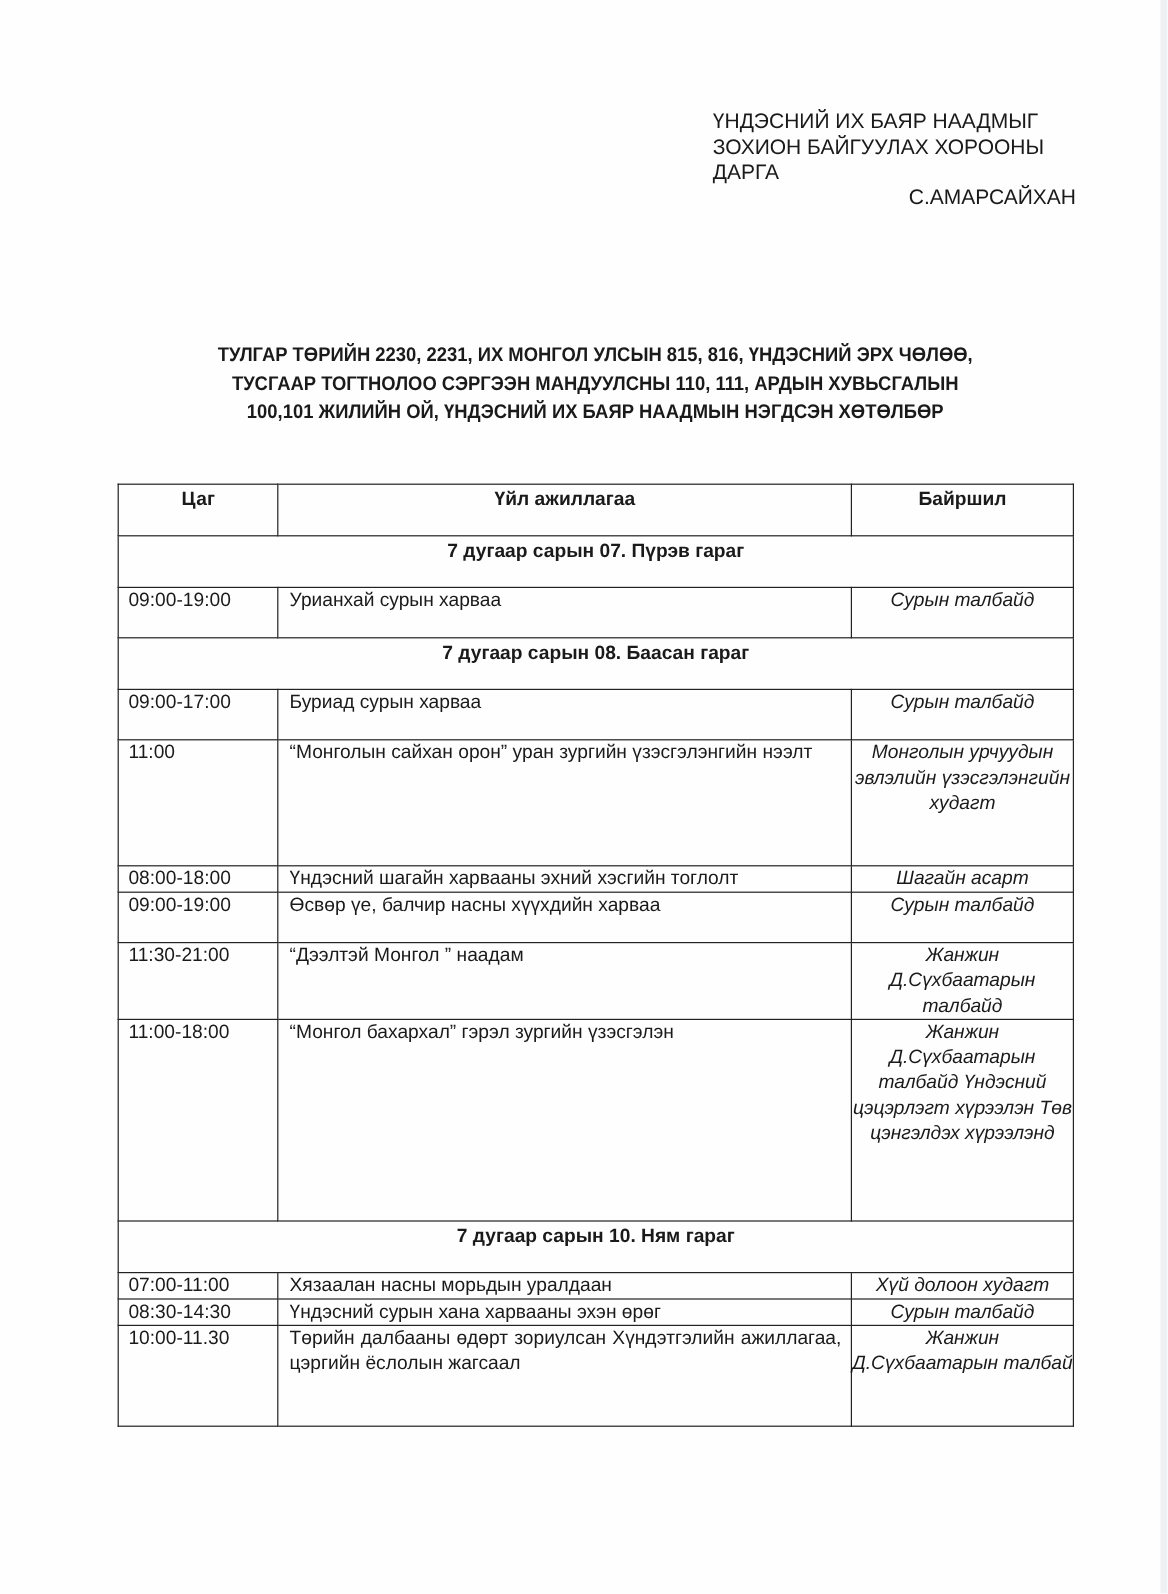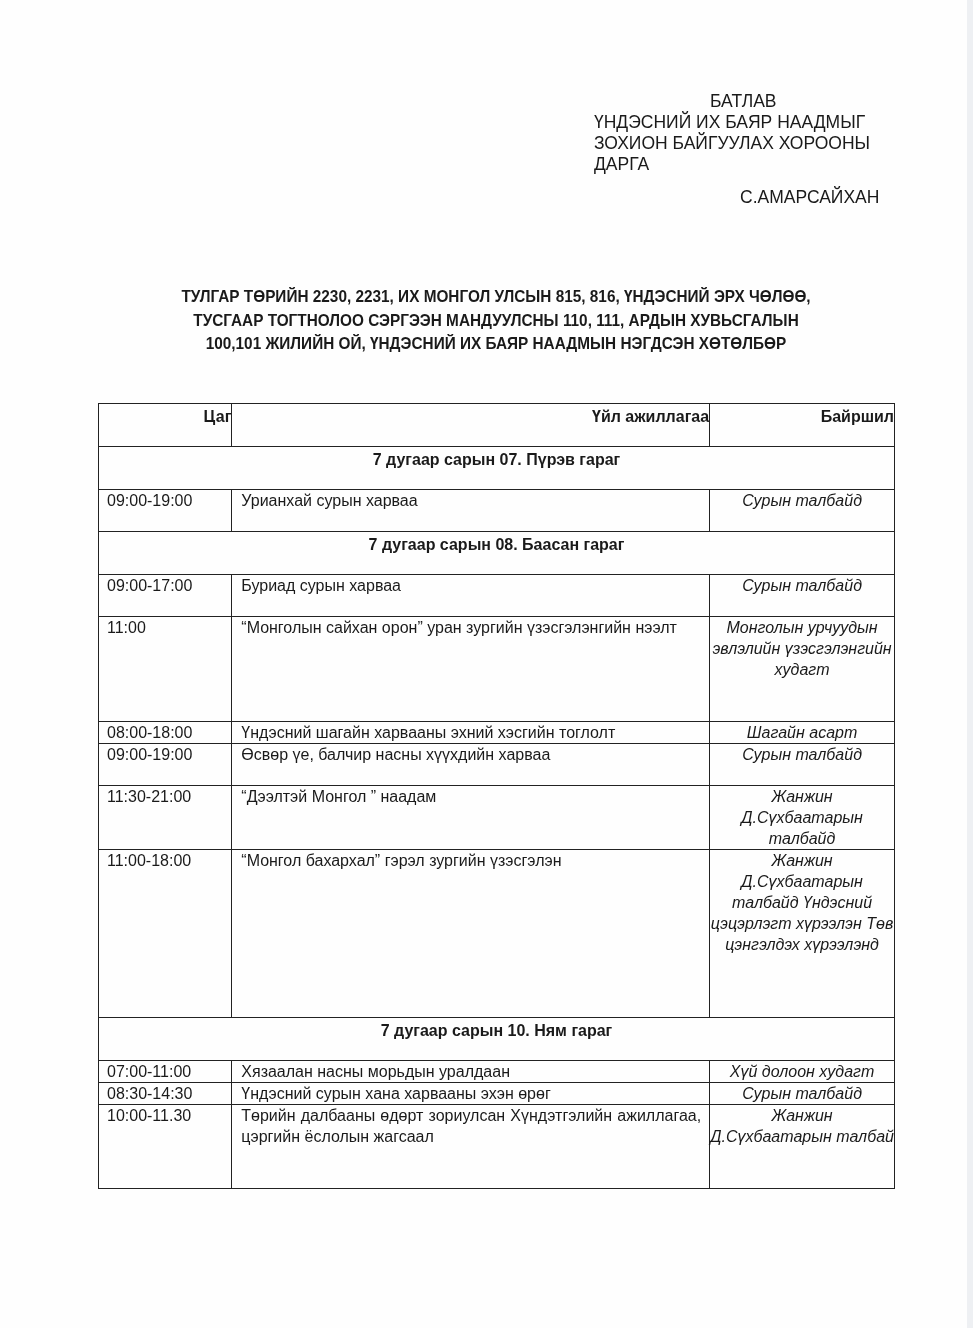--- a/index.html
+++ b/index.html
@@ -3,44 +3,43 @@
 <meta charset="utf-8">
 <style>
   html, body { margin: 0; padding: 0; }
   body {
     width: 973px; height: 1328px; background: #fefefe; position: relative; overflow: hidden;
     font-family: "Liberation Sans", sans-serif; color: #1a1a1a;
   }
   .right-strip { position: absolute; top: 0; right: 0; width: 6px; height: 1328px; background: #eef0f3; }
   .approval { position: absolute; left: 594px; top: 91px; width: 320px; font-size: 17.5px; line-height: 21px; }
   .approval .ap-title { padding-left: 116px; }
-  .approval .ap-signer { margin-top: 12px; padding-left: 146px; }
+  .approval .ap-signer { margin-top: 0; padding-left: 146px; text-align: center; }
   .doc-title {
     position: absolute; left: 98px; top: 285px; width: 796px; text-align: center;
     font-family: "Liberation Sans", sans-serif; font-weight: bold; font-size: 16.5px; line-height: 23.5px;
     transform: scaleX(0.93); transform-origin: center top;
   }
   table.schedule {
     position: absolute; left: 98px; top: 403px; width: 797px; border-collapse: collapse;
     font-size: 16px; line-height: 21px;
   }
   table.schedule td, table.schedule th { border: 1px solid #222; vertical-align: top; padding: 0; }
-  th { font-weight: bold; text-align: right; height: 40px; padding-top: 2px !important; }
+  th { font-weight: bold; text-align: center; height: 40px; padding-top: 2px !important; }
   td.time { width: 127px; padding: 0 0 0 8px !important; margin-top: 17px; }
   td.act { width: 472px; padding: 0 8px 0 9px !important; text-align: justify; }
   td.loc { width: 186px; text-align: center; font-style: italic; }
   td.day { text-align: center; font-weight: bold; height: 40px; padding-top: 2px !important; }
 </style>
 </head>
 <body>
 
 <div class="right-strip"></div>
 
 <div class="approval">
-  <div class="ap-title">БАТЛАВ</div>
   <div>ҮНДЭСНИЙ ИХ БАЯР НААДМЫГ</div>
   <div>ЗОХИОН БАЙГУУЛАХ ХОРООНЫ</div>
   <div>ДАРГА</div>
   <div class="ap-signer">С.АМАРСАЙХАН</div>
 </div>
 
 <div class="doc-title">
   <div>ТУЛГАР ТӨРИЙН 2230, 2231, ИХ МОНГОЛ УЛСЫН 815, 816, ҮНДЭСНИЙ ЭРХ ЧӨЛӨӨ,</div>
   <div>ТУСГААР ТОГТНОЛОО СЭРГЭЭН МАНДУУЛСНЫ 110, 111, АРДЫН ХУВЬСГАЛЫН</div>
   <div>100,101 ЖИЛИЙН ОЙ, ҮНДЭСНИЙ ИХ БАЯР НААДМЫН НЭГДСЭН ХӨТӨЛБӨР</div>

